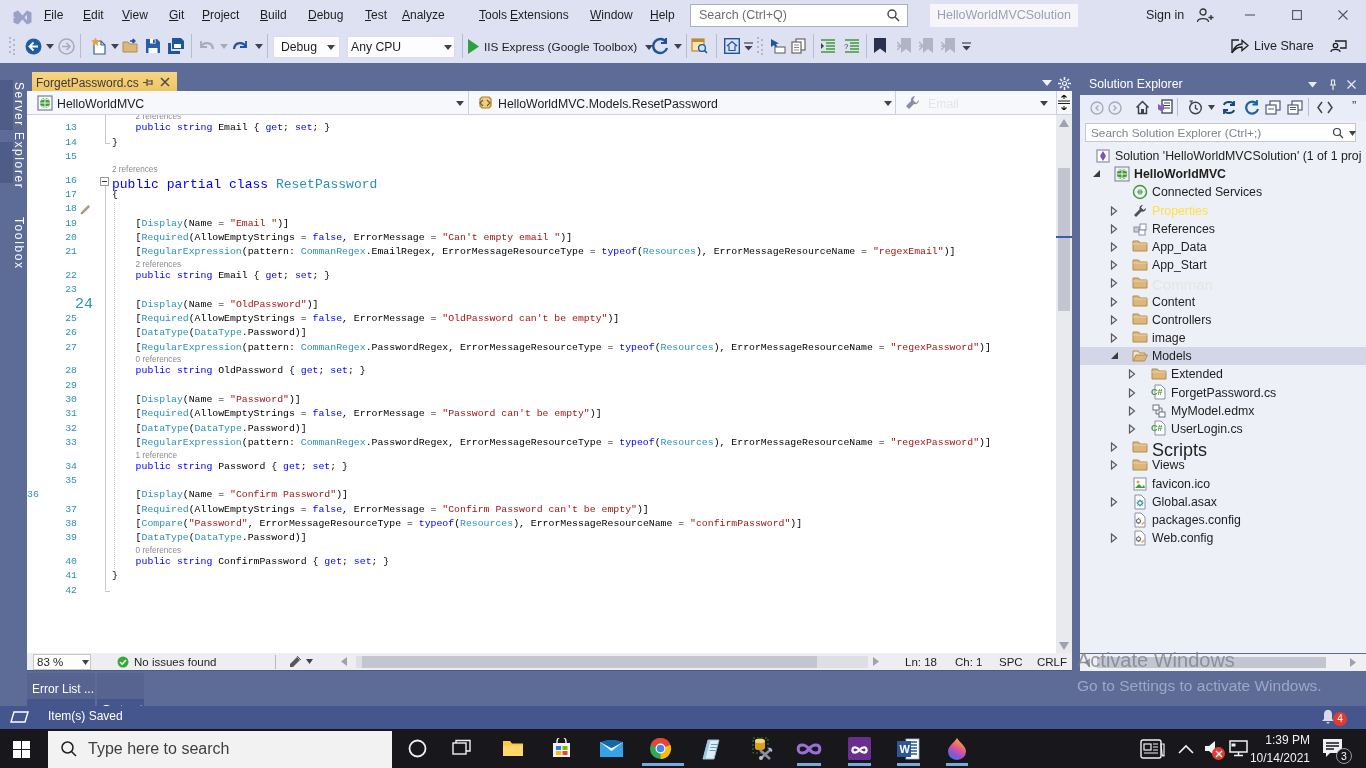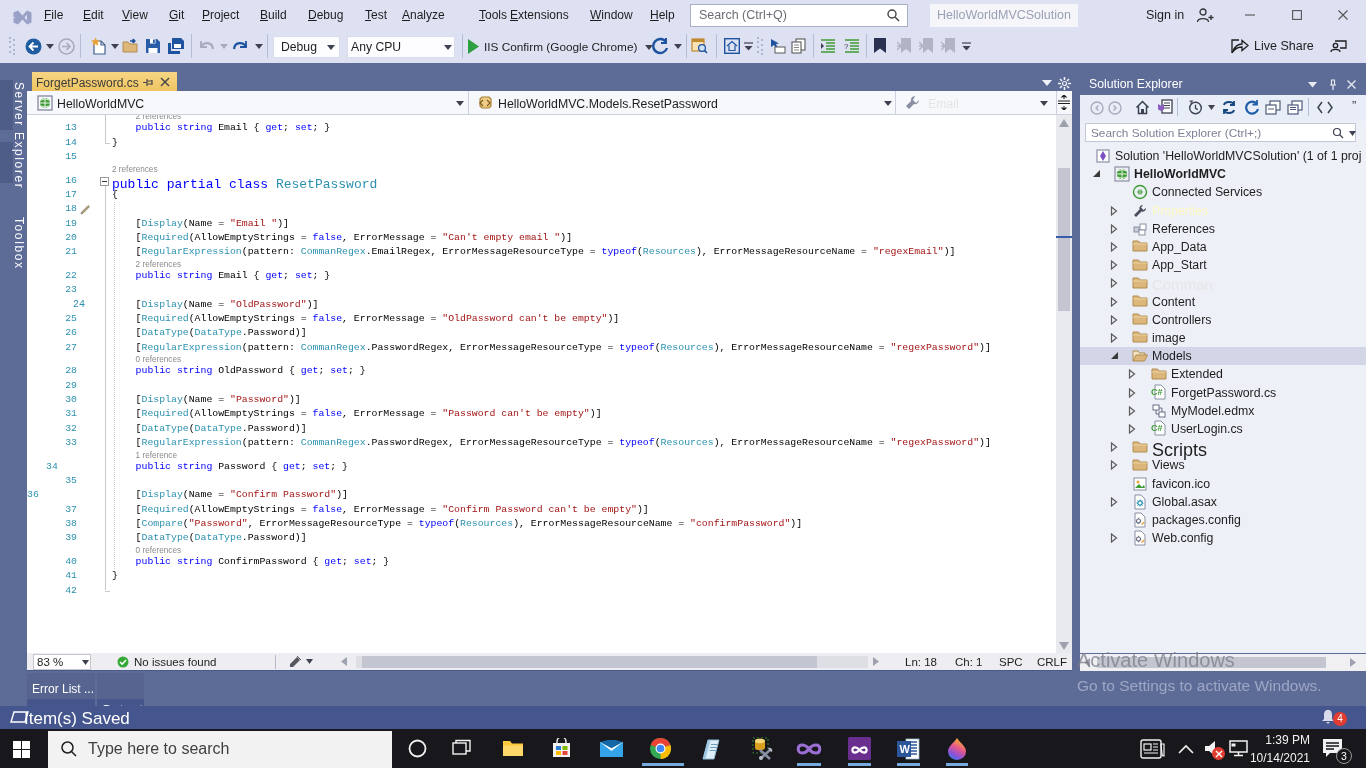--- a/index.html
+++ b/index.html
@@ -115,21 +115,21 @@
   </svg>
 <div class="abs" style="left:347px;top:36px;width:108px;height:22px;background:#fdfdff;border:1px solid #d8dcec;"></div>
 <div class="abs" style="left:351px;top:40px;font-size:12.2px;color:#1e1e1e;">Any CPU</div>
 <svg class="abs" style="left:444px;top:45px" width="8" height="6" viewBox="0 0 8 6">
     <path d="M0 0 L8 0 L4 5 Z" fill="#3d4150"></path>
   </svg>
 <div class="abs" style="left:462px;top:34px;width:1px;height:24px;background:#b6bcd4;"></div>
 <svg class="abs" style="left:467px;top:39px" width="13" height="15" viewBox="0 0 13 15">
     <path d="M1 0 L12 7.5 L1 15 Z" fill="#2da042"></path>
   </svg>
-<div class="abs" style="left:484px;top:40px;font-size:11.8px;color:#1e1e1e;">IIS Confirm (Google Chrome)</div>
+<div class="abs" style="left:484px;top:40px;font-size:11.8px;color:#1e1e1e;">IIS Express (Google Toolbox)</div>
 <svg class="abs" style="left:645px;top:45px" width="8" height="6" viewBox="0 0 8 6">
     <path d="M0 0 L8 0 L4 5 Z" fill="#3d4150"></path>
   </svg>
 <svg class="abs" style="left:652px;top:37px" width="17" height="18" viewBox="0 0 17 18">
     <path d="M14 5 A7 7 0 1 0 15 11" fill="none" stroke="#1e53a0" stroke-width="2.4"></path>
     <path d="M14 1 V6 H9" fill="none" stroke="#1e53a0" stroke-width="2"></path>
   </svg>
 <svg class="abs" style="left:674px;top:44px" width="8" height="6" viewBox="0 0 8 6">
     <path d="M0 0 L8 0 L4 5 Z" fill="#3d4150"></path>
   </svg>
@@ -265,31 +265,31 @@
 <div class="abs mono" style="left:0;top:20.6px;width:50px;text-align:right;font-size:9.84px;line-height:14.3px;color:#2b91af;">14</div>
 <div class="abs mono" style="left:0;top:34.9px;width:50px;text-align:right;font-size:9.84px;line-height:14.3px;color:#2b91af;">15</div>
 <div class="abs mono" style="left:0;top:58.7px;width:50px;text-align:right;font-size:9.84px;line-height:14.3px;color:#2b91af;">16</div>
 <div class="abs mono" style="left:0;top:73.0px;width:50px;text-align:right;font-size:9.84px;line-height:14.3px;color:#2b91af;">17</div>
 <div class="abs mono" style="left:0;top:87.3px;width:50px;text-align:right;font-size:9.84px;line-height:14.3px;color:#2b91af;">18</div>
 <div class="abs mono" style="left:0;top:101.6px;width:50px;text-align:right;font-size:9.84px;line-height:14.3px;color:#2b91af;">19</div>
 <div class="abs mono" style="left:0;top:115.9px;width:50px;text-align:right;font-size:9.84px;line-height:14.3px;color:#2b91af;">20</div>
 <div class="abs mono" style="left:0;top:130.2px;width:50px;text-align:right;font-size:9.84px;line-height:14.3px;color:#2b91af;">21</div>
 <div class="abs mono" style="left:0;top:154.0px;width:50px;text-align:right;font-size:9.84px;line-height:14.3px;color:#2b91af;">22</div>
 <div class="abs mono" style="left:0;top:168.3px;width:50px;text-align:right;font-size:9.84px;line-height:14.3px;color:#2b91af;">23</div>
-<div class="abs mono" style="left:8px;top:182.6px;width:50px;text-align:right;font-size:10px;line-height:14.3px;color:#2b91af;">24</div>
+<div class="abs mono" style="left:16px;top:182.6px;width:50px;text-align:right;font-size:15px;line-height:14.3px;color:#2b91af;">24</div>
 <div class="abs mono" style="left:0;top:196.9px;width:50px;text-align:right;font-size:9.84px;line-height:14.3px;color:#2b91af;">25</div>
 <div class="abs mono" style="left:0;top:211.2px;width:50px;text-align:right;font-size:9.84px;line-height:14.3px;color:#2b91af;">26</div>
 <div class="abs mono" style="left:0;top:225.5px;width:50px;text-align:right;font-size:9.84px;line-height:14.3px;color:#2b91af;">27</div>
 <div class="abs mono" style="left:0;top:249.3px;width:50px;text-align:right;font-size:9.84px;line-height:14.3px;color:#2b91af;">28</div>
 <div class="abs mono" style="left:0;top:263.6px;width:50px;text-align:right;font-size:9.84px;line-height:14.3px;color:#2b91af;">29</div>
 <div class="abs mono" style="left:0;top:277.9px;width:50px;text-align:right;font-size:9.84px;line-height:14.3px;color:#2b91af;">30</div>
 <div class="abs mono" style="left:0;top:292.2px;width:50px;text-align:right;font-size:9.84px;line-height:14.3px;color:#2b91af;">31</div>
 <div class="abs mono" style="left:0;top:306.5px;width:50px;text-align:right;font-size:9.84px;line-height:14.3px;color:#2b91af;">32</div>
 <div class="abs mono" style="left:0;top:320.8px;width:50px;text-align:right;font-size:9.84px;line-height:14.3px;color:#2b91af;">33</div>
-<div class="abs mono" style="left:0;top:344.6px;width:50px;text-align:center;font-size:9.84px;line-height:14.3px;color:#2b91af;">34</div>
+<div class="abs mono" style="left:0;top:344.6px;width:50px;text-align:right;font-size:9.84px;line-height:14.3px;color:#2b91af;">34</div>
 <div class="abs mono" style="left:0;top:358.9px;width:50px;text-align:right;font-size:9.84px;line-height:14.3px;color:#2b91af;">35</div>
 <div class="abs mono" style="left:0;top:373.2px;width:50px;text-align:left;font-size:9.84px;line-height:14.3px;color:#2b91af;">36</div>
 <div class="abs mono" style="left:0;top:387.5px;width:50px;text-align:right;font-size:9.84px;line-height:14.3px;color:#2b91af;">37</div>
 <div class="abs mono" style="left:0;top:401.8px;width:50px;text-align:right;font-size:9.84px;line-height:14.3px;color:#2b91af;">38</div>
 <div class="abs mono" style="left:0;top:416.1px;width:50px;text-align:right;font-size:9.84px;line-height:14.3px;color:#2b91af;">39</div>
 <div class="abs mono" style="left:0;top:439.9px;width:50px;text-align:right;font-size:9.84px;line-height:14.3px;color:#2b91af;">40</div>
 <div class="abs mono" style="left:0;top:454.2px;width:50px;text-align:right;font-size:9.84px;line-height:14.3px;color:#2b91af;">41</div>
 <div class="abs mono" style="left:0;top:468.5px;width:50px;text-align:right;font-size:9.84px;line-height:14.3px;color:#2b91af;">42</div>
 <pre class="abs" style="left:108.6px;top:-2.7px;font-size:8.2px;line-height:9.5px;color:#8a8a8a;font-family:'Liberation Sans',sans-serif;">2 references</pre>
 <pre class="abs" style="left:85px;top:6.3px;font-size:9.84px;line-height:14.3px;color:#000;">    <span style="color:#0000ff">public</span> <span style="color:#0000ff">string</span> Email { <span style="color:#0000ff">get</span>; <span style="color:#0000ff">set</span>; }</pre>
@@ -381,21 +381,21 @@
 <div class="abs" style="left:27px;top:673px;width:68px;height:33px;background:#56648f;"></div>
 <div class="abs" style="left:97px;top:673px;width:47px;height:33px;background:#56648f;"></div>
 <div class="abs" style="left:27px;top:699px;width:68px;height:7px;background:#46568c;"></div>
 <div class="abs" style="left:97px;top:699px;width:47px;height:7px;background:#46568c;"></div>
 <div class="abs" style="left:32px;top:682px;font-size:12px;color:#fff;">Error List ...</div>
 <div class="abs" style="left:101px;top:682px;font-size:14px;color:#fff;margin-top:20px;">Output</div>
 <div class="abs" style="left:0;top:706px;width:1366px;height:23px;background:#45568e;"></div>
 <svg class="abs" style="left:10px;top:711px" width="19" height="12" viewBox="0 0 19 12">
     <path d="M4 1 H18 L15 11 H1 Z" fill="none" stroke="#fff" stroke-width="1.4"></path>
   </svg>
-<div class="abs" style="left:24px;top:709px;font-size:17px;color:#fff;">Item(s) Saved</div>
+<div class="abs" style="left:48px;top:709px;font-size:12px;color:#fff;">Item(s) Saved</div>
 <svg class="abs" style="left:1320px;top:709px" width="16" height="16" viewBox="0 0 16 16">
     <path d="M8 1 C5 1 4 3 4 6 L4 10 L2 12 L14 12 L12 10 L12 6 C12 3 11 1 8 1 Z M6.5 13 a1.5 1.5 0 0 0 3 0" fill="#d8dcea"></path>
   </svg>
 <div class="abs" style="left:1333px;top:712px;width:14px;height:14px;border-radius:7px;background:#e03c31;color:#fff;font-size:10px;text-align:center;line-height:14px;">4</div>
 <div class="abs" style="left:1080px;top:74px;width:286px;height:579px;background:#eef0f7;"></div>
 <div class="abs" style="left:1080px;top:74px;width:286px;height:21px;background:#5d6b97;"></div>
 <div class="abs" style="left:1089px;top:77px;font-size:12.3px;color:#fff;">Solution Explorer</div>
 <svg class="abs" style="left:1308px;top:82px" width="9" height="6" viewBox="0 0 9 6">
     <path d="M0 0 L9 0 L4.5 5.5 Z" fill="#e8eaf2"></path>
   </svg>
@@ -482,21 +482,21 @@
     <circle cx="8" cy="8" r="6.5" fill="none" stroke="#3f9c35" stroke-width="1.4"></circle>
     <path d="M5 8 h2 M9 8 h2 M7 5.5 v5 M9 5.5 v5" stroke="#3f9c35" stroke-width="1.2"></path>
   </svg>
 <div class="abs" style="left:1152px;top:185.4px;font-size:12.3px;color:#1e1e1e;white-space:nowrap;">Connected Services</div>
 <svg class="abs" style="left:1110px;top:206px" width="8" height="10" viewBox="0 0 8 10">
     <path d="M1.5 1 L6.5 5 L1.5 9 Z" fill="none" stroke="#5b5b5b" stroke-width="1.2"></path>
   </svg>
 <svg class="abs" style="left:1132px;top:202.6px" width="16" height="16" viewBox="0 0 16 16">
     <path d="M11 2 a3.5 3.5 0 0 0 -3.5 4.5 L2 12 L4 14 L9.5 8.5 a3.5 3.5 0 0 0 4.5 -3.5 L11.5 7 L9 4.5 Z" fill="#4a4e5c"></path>
   </svg>
-<div class="abs" style="left:1152px;top:203.6px;font-size:12.3px;color:#fef9c3;white-space:nowrap;">Properties</div>
+<div class="abs" style="left:1152px;top:203.6px;font-size:12.3px;color:#fde047;white-space:nowrap;">Properties</div>
 <svg class="abs" style="left:1110px;top:224px" width="8" height="10" viewBox="0 0 8 10">
     <path d="M1.5 1 L6.5 5 L1.5 9 Z" fill="none" stroke="#5b5b5b" stroke-width="1.2"></path>
   </svg>
 <svg class="abs" style="left:1132px;top:220.8px" width="16" height="16" viewBox="0 0 16 16">
     <rect x="2" y="6" width="5" height="5" fill="#c8ccd8" stroke="#8a8fa4"></rect>
     <rect x="8" y="3" width="6" height="6" fill="#fff" stroke="#8a8fa4"></rect>
     <rect x="7" y="9" width="6" height="5" fill="#fff" stroke="#8a8fa4"></rect>
   </svg>
 <div class="abs" style="left:1152px;top:221.8px;font-size:12.3px;color:#1e1e1e;white-space:nowrap;">References</div>
 <svg class="abs" style="left:1110px;top:242px" width="8" height="10" viewBox="0 0 8 10">

